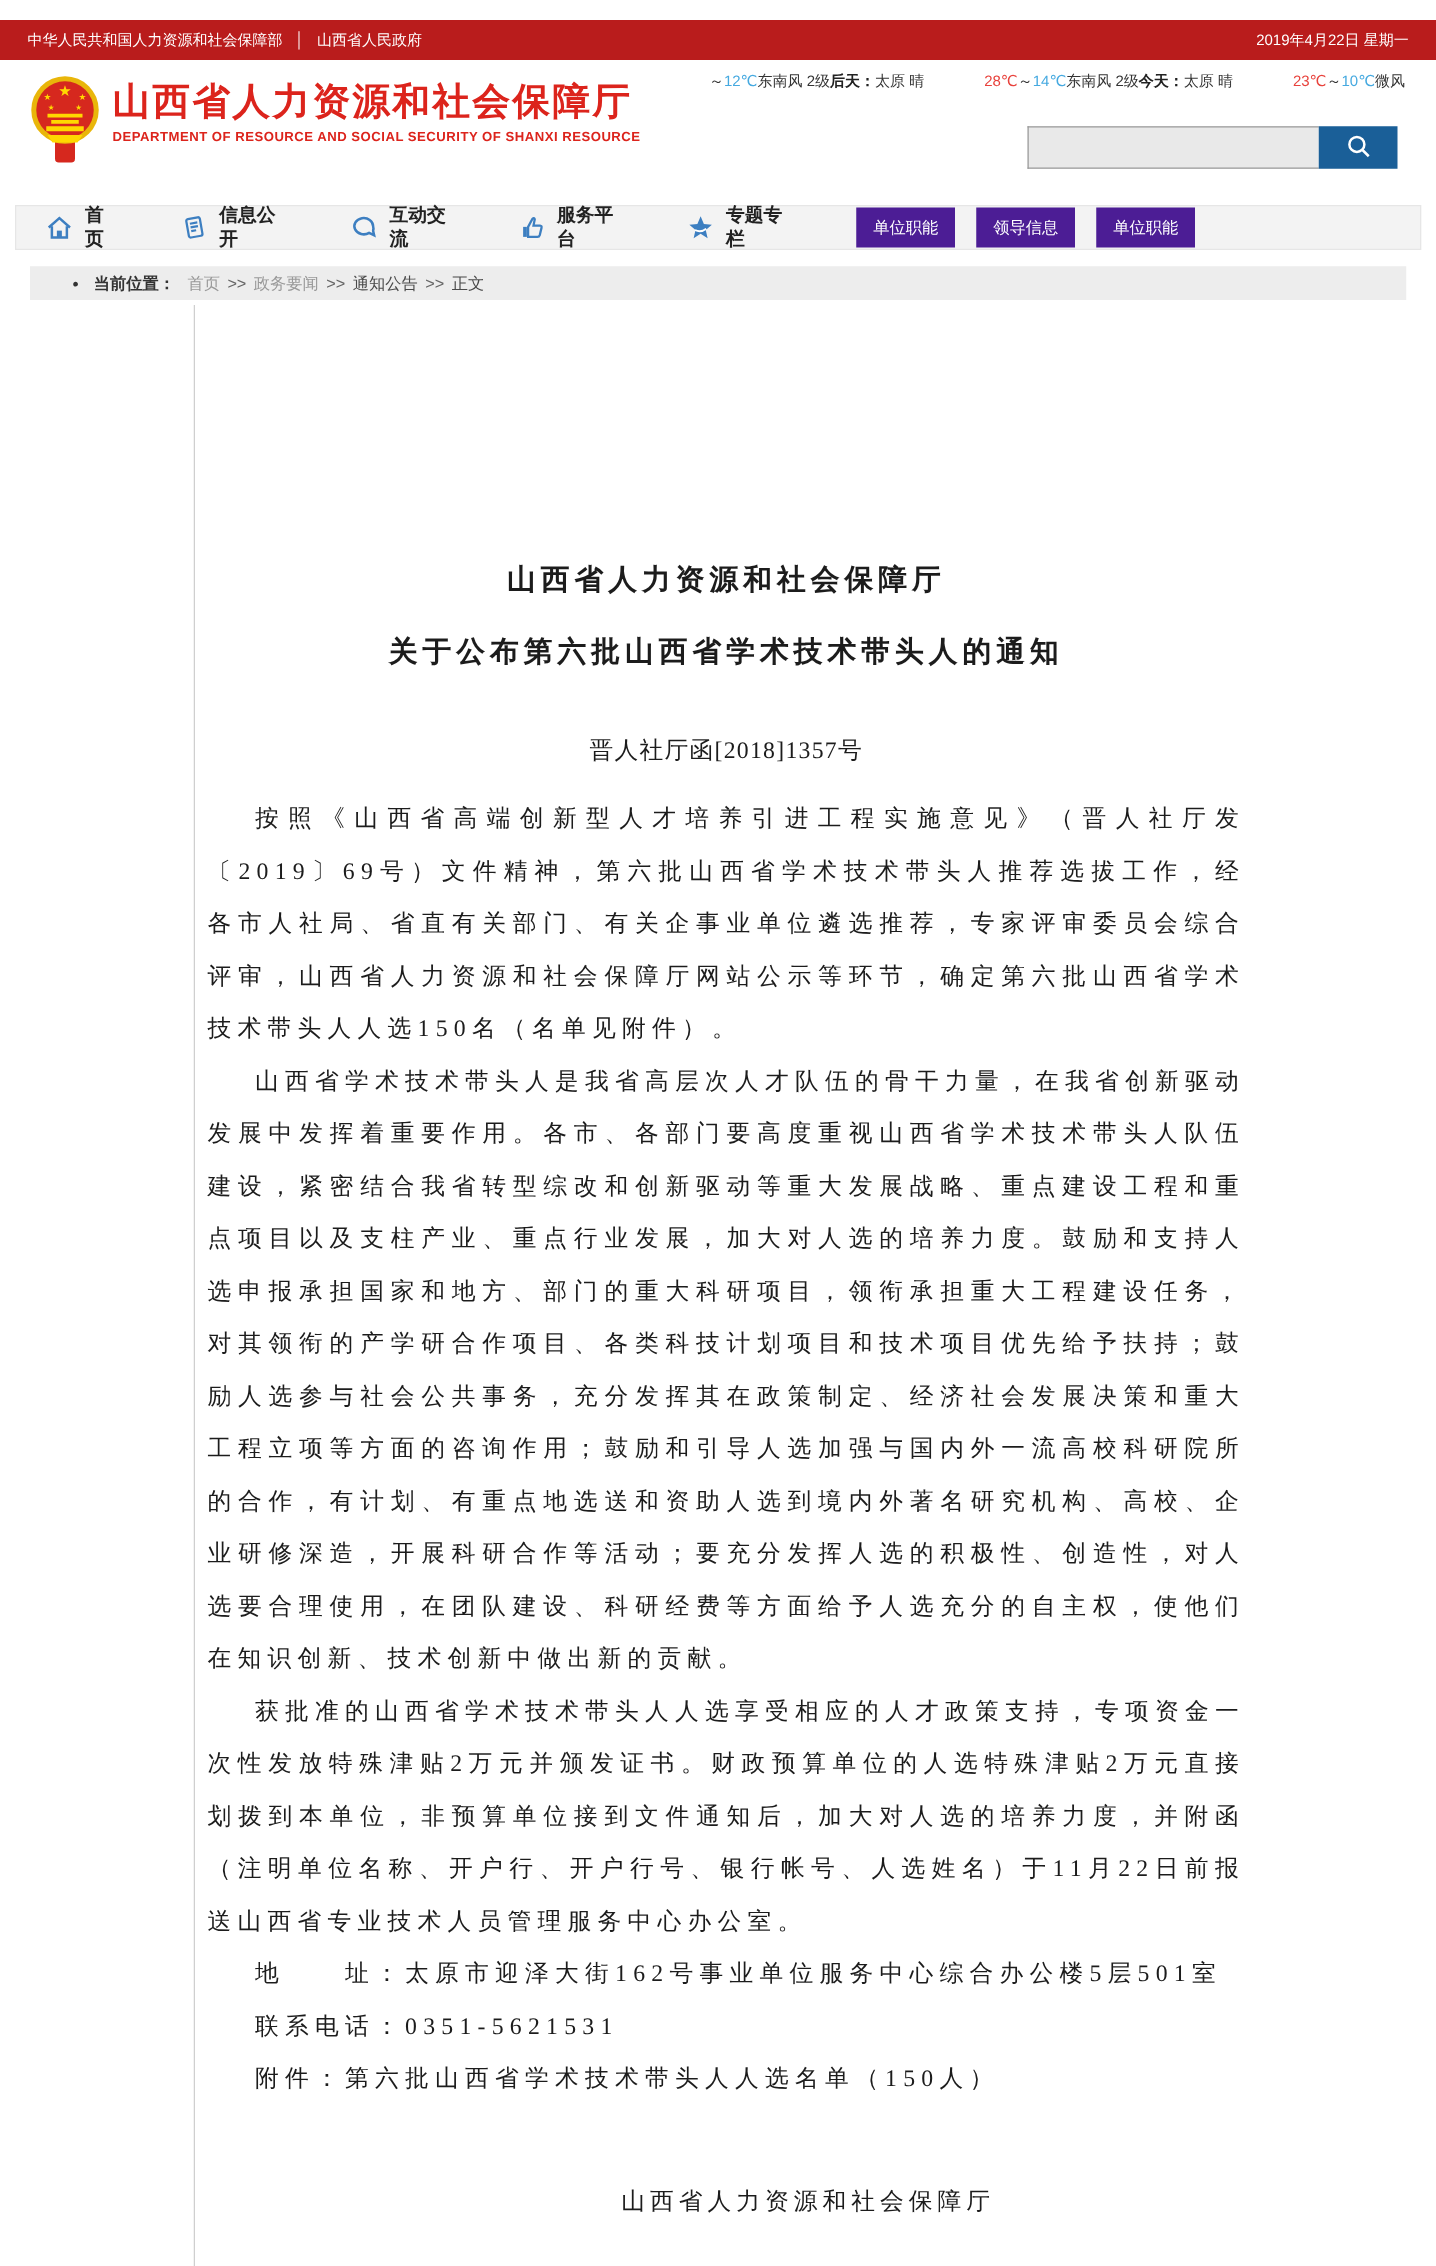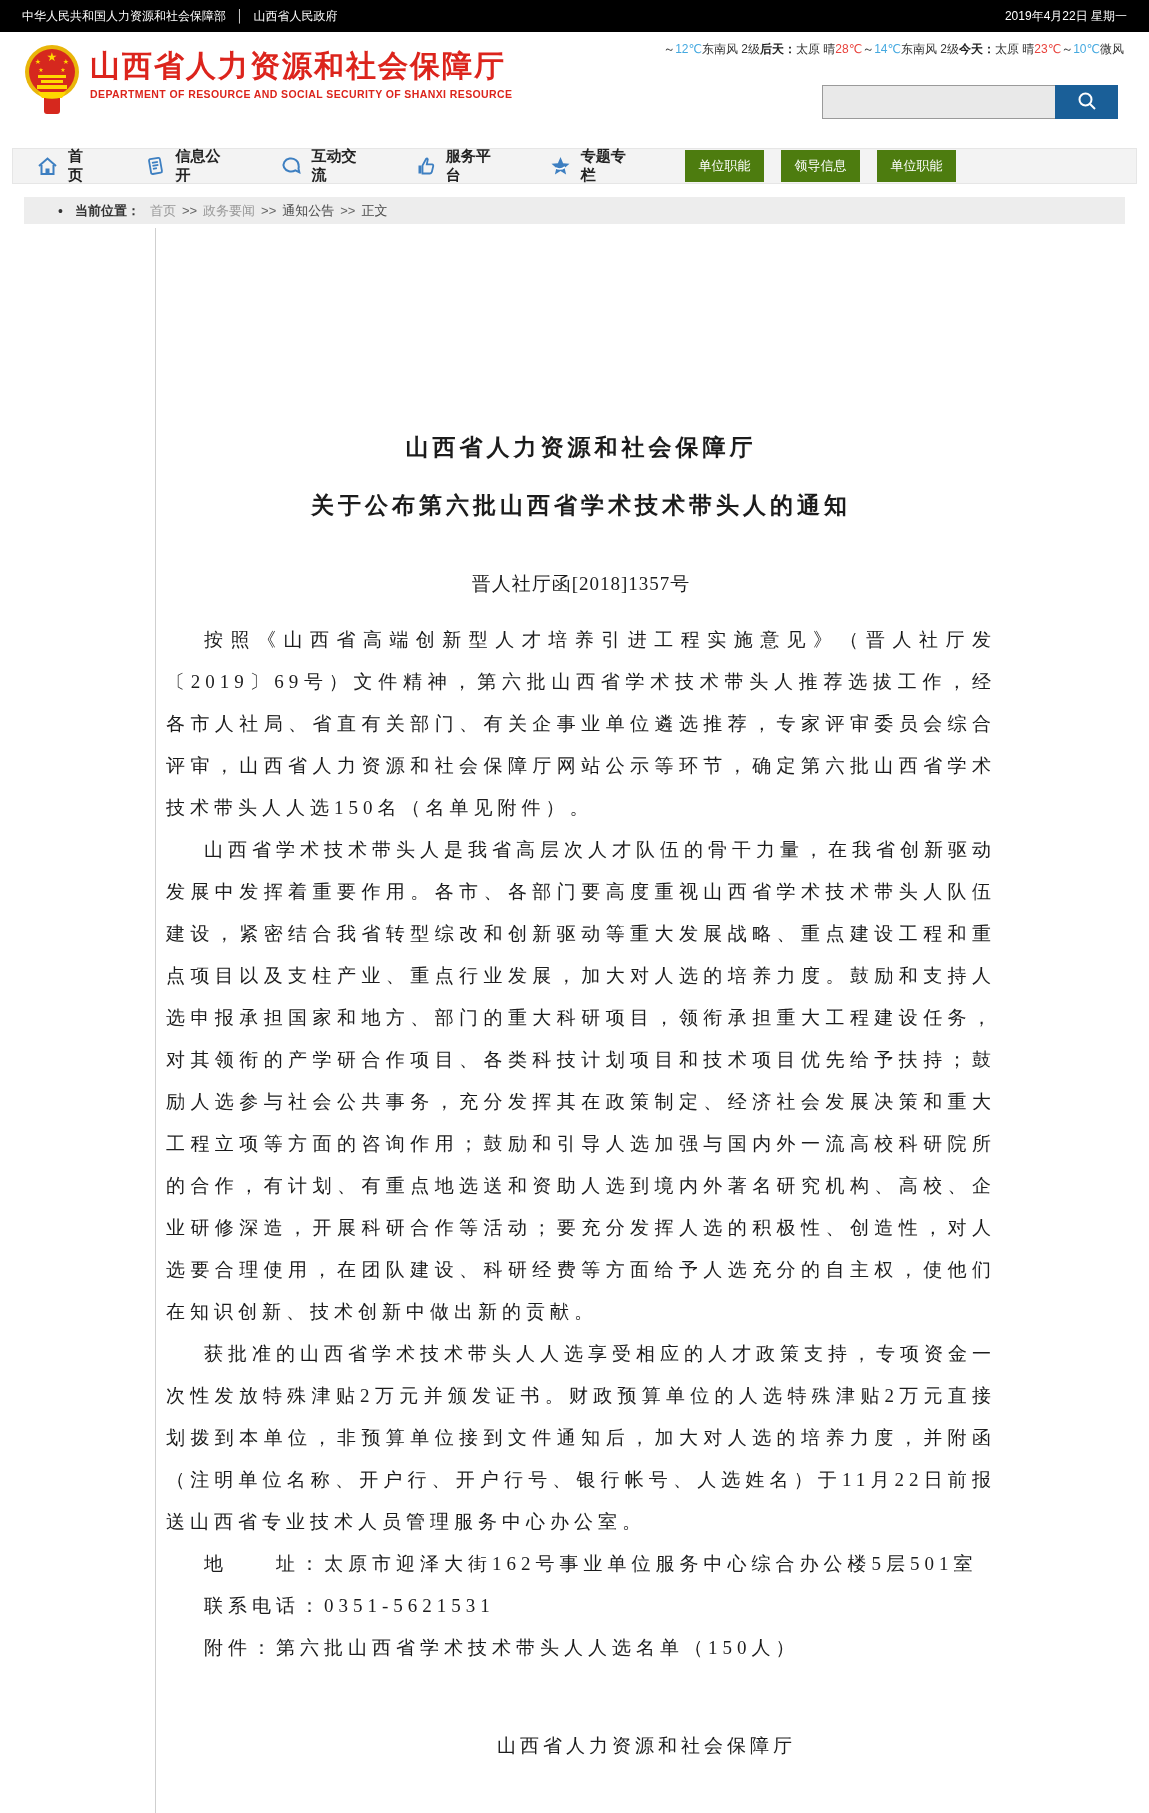--- a/index.html
+++ b/index.html
@@ -3,40 +3,41 @@
 <meta charset="utf-8">
 <style>
   * { margin:0; padding:0; box-sizing:border-box; }
   html,body { background:#fff; }
   body {
     width:1149px; height:1813px; margin:0 auto; position:relative;
     font-family:"Liberation Sans","DejaVu Sans",sans-serif; overflow:hidden;
   }
   
   .topbar {
-    height:32px; background:#000000; color:#fff; font-size:12px;
+    height:32px; background:#b91c1c; color:#fff; font-size:12px;
     display:flex; align-items:center; justify-content:space-between;
     padding:0 22px;
+    margin-top:16px;
   }
   .topbar a { color:#fff; text-decoration:none; cursor:pointer; }
   .topbar .sep { margin:0 10px; opacity:.9; }
   
   .header { position:relative; height:96px; background:#fff; }
   .logo { position:absolute; left:24px; top:10px; width:56px; height:74px; }
   .site-title-block { position:absolute; left:90px; top:16px; }
   .site-title { color:#dc241c; font-size:30px; font-weight:bold; letter-spacing:2px; line-height:36px; }
   .site-subtitle { color:#dc241c; font-size:10.5px; font-weight:bold; letter-spacing:.4px; margin-top:4px; }
   .weather {
     position:absolute; right:25px; top:8px; width:600px; height:18px;
     overflow:hidden; display:flex; justify-content:flex-end; align-items:center;
     white-space:nowrap; font-size:12px; color:#333;
   }
   .wx-plain { color:#333; }
   .wx-label { color:#222; font-weight:bold; }
-  .wx-high  { color:#e8423c; }
+  .wx-high  { color:#e8423c;padding-left:48px; }
   .wx-low   { color:#45a9e0; }
   .searchbar { position:absolute; right:31px; top:53px; display:flex; }
   .search-input {
     width:233px; height:34px; background:#e9e9e9; border:1px solid #9a9a9a;
     border-right:none; outline:none; padding:0 8px; font-size:14px;
   }
   .search-btn {
     width:63px; height:34px; background:#1a5f98; border:none; cursor:pointer;
     display:flex; align-items:center; justify-content:center;
   }
@@ -46,21 +47,21 @@
     height:36px; background:#f3f3f3; border:1px solid #e6e6e6;
     display:flex; align-items:center; padding-left:24px;
   }
   .nav-item {
     display:flex; align-items:center; gap:10px; margin-right:54px;
     cursor:pointer; font-size:15px; font-weight:600; color:#222;
   }
   .nav-item svg { display:block; }
   .quick-btns { margin-left:auto; margin-right:180px; display:flex; gap:17px; }
   .quick-btn {
-    width:79px; height:32px; background:#4d7c0f; color:#fff; border:none;
+    width:79px; height:32px; background:#4c1d95; color:#fff; border:none;
     font-size:13px; cursor:pointer; font-family:inherit;
   }
   
   .breadcrumb {
     margin:13px 12px 0 12px; height:27px; background:#ededed;
     display:flex; align-items:center; font-size:13px; color:#555; padding-left:34px;
   }
   .breadcrumb .bullet { color:#333; margin-right:12px; font-size:14px; }
   .breadcrumb .bc-label { font-weight:bold; color:#333; margin-right:10px; }
   .breadcrumb .bc-sep { margin:0 6px; color:#666; }

